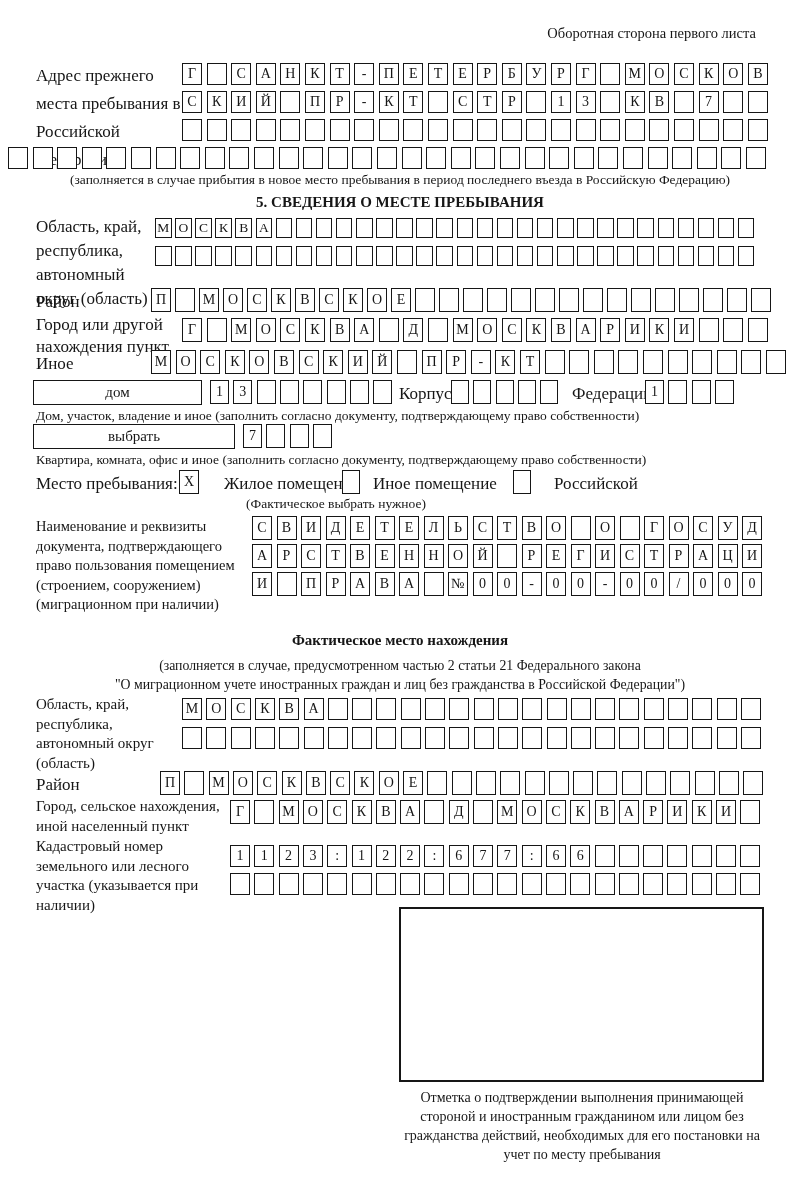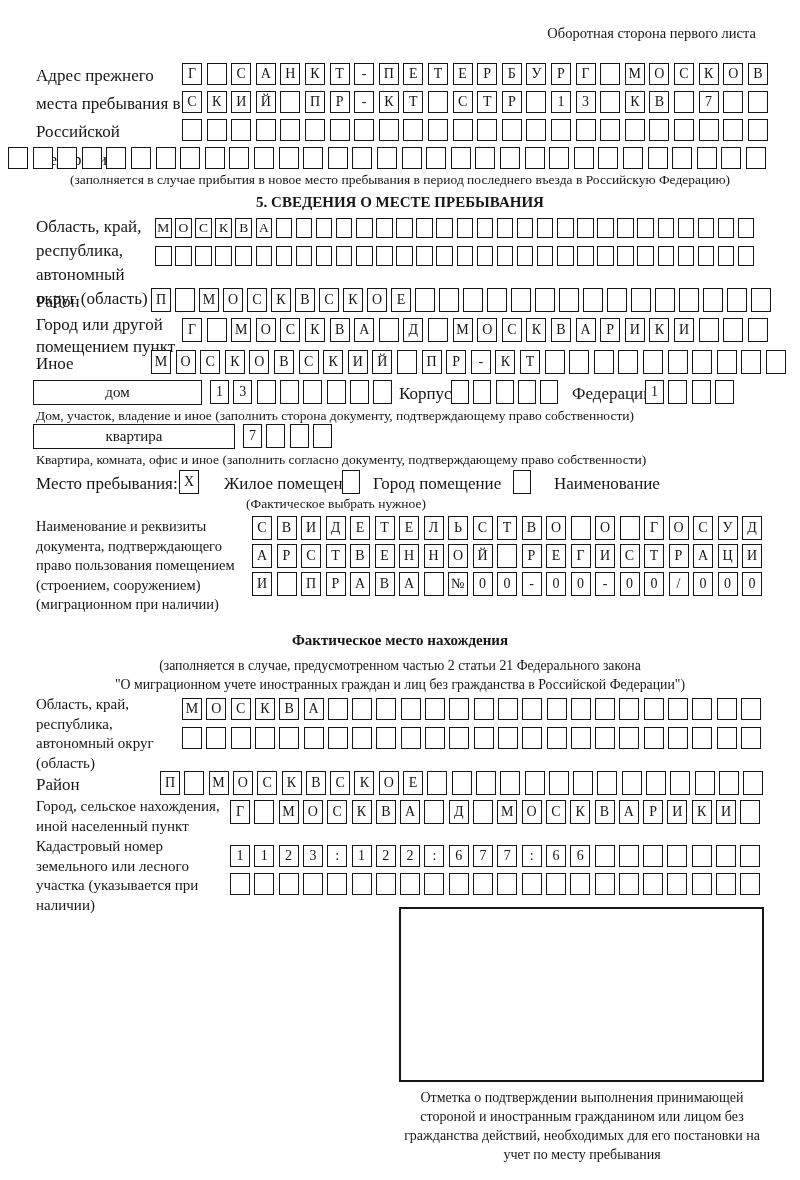--- a/index.html
+++ b/index.html
@@ -228,21 +228,21 @@
     <div class="cell bigcell" style="left: 432px; width: 20px; height: 24px;"></div>
     <div class="cell bigcell" style="left: 456px; width: 20px; height: 24px;"></div>
     <div class="cell bigcell" style="left: 480px; width: 20px; height: 24px;"></div>
     <div class="cell bigcell" style="left: 504px; width: 20px; height: 24px;"></div>
     <div class="cell bigcell" style="left: 528px; width: 20px; height: 24px;"></div>
     <div class="cell bigcell" style="left: 552px; width: 20px; height: 24px;"></div>
     <div class="cell bigcell" style="left: 576px; width: 20px; height: 24px;"></div>
     <div class="cell bigcell" style="left: 600px; width: 20px; height: 24px;"></div>
   </div>
 
-<div class="abs lbl" style="left:36px;top:314px;width:150px;line-height:22px;">Город или другой помещением пункт</div>
+<div class="abs lbl" style="left:36px;top:314px;width:150px;line-height:22px;">Город или другой нахождения пункт</div>
 <div class="boxrow" style="left: 182px; top: 318px; width: 585.8px; height: 24px;">
     <div class="cell bigcell" style="left: 0px; width: 20px; height: 24px;">Г</div>
     <div class="cell bigcell" style="left: 24.6px; width: 20px; height: 24px;"></div>
     <div class="cell bigcell" style="left: 49.2px; width: 20px; height: 24px;">М</div>
     <div class="cell bigcell" style="left: 73.8px; width: 20px; height: 24px;">О</div>
     <div class="cell bigcell" style="left: 98.4px; width: 20px; height: 24px;">С</div>
     <div class="cell bigcell" style="left: 123px; width: 20px; height: 24px;">К</div>
     <div class="cell bigcell" style="left: 147.6px; width: 20px; height: 24px;">В</div>
     <div class="cell bigcell" style="left: 172.2px; width: 20px; height: 24px;">А</div>
     <div class="cell bigcell" style="left: 196.8px; width: 20px; height: 24px;"></div>
@@ -312,44 +312,44 @@
     <div class="cell" style="left: 66.9px; width: 18px; height: 24px;"></div>
     <div class="cell" style="left: 89.2px; width: 18px; height: 24px;"></div>
   </div>
 <div class="abs lbl" style="left:572px;top:382px;">Федерации</div>
 <div class="boxrow" style="left: 645px; top: 380px; width: 88.9px; height: 24px;">
     <div class="cell bigcell" style="left: 0px; width: 19px; height: 24px;">1</div>
     <div class="cell bigcell" style="left: 23.3px; width: 19px; height: 24px;"></div>
     <div class="cell bigcell" style="left: 46.6px; width: 19px; height: 24px;"></div>
     <div class="cell bigcell" style="left: 69.9px; width: 19px; height: 24px;"></div>
   </div>
-<div class="abs cap" style="left:36px;top:408px;">Дом, участок, владение и иное (заполнить сторона документу, подтверждающему право собственности)</div>
-
-<div class="labelbox" style="left:33px;top:424px;width:202px;height:25px;">квартира</div>
+<div class="abs cap" style="left:36px;top:408px;">Дом, участок, владение и иное (заполнить согласно документу, подтверждающему право собственности)</div>
+
+<div class="labelbox" style="left:33px;top:424px;width:202px;height:25px;">выбрать</div>
 <div class="boxrow" style="left: 243px; top: 424px; width: 88.9px; height: 24px;">
     <div class="cell bigcell" style="left: 0px; width: 19px; height: 24px;">7</div>
     <div class="cell bigcell" style="left: 23.3px; width: 19px; height: 24px;"></div>
     <div class="cell bigcell" style="left: 46.6px; width: 19px; height: 24px;"></div>
     <div class="cell bigcell" style="left: 69.9px; width: 19px; height: 24px;"></div>
   </div>
 <div class="abs cap" style="left:36px;top:452px;">Квартира, комната, офис и иное (заполнить согласно документу, подтверждающему право собственности)</div>
 
 <div class="abs lbl" style="left:36px;top:472px;">Место пребывания:</div>
 <div class="boxrow" style="left: 179px; top: 470px; width: 20px; height: 24px;">
     <div class="cell bigcell" style="left: 0px; width: 20px; height: 24px;">X</div>
   </div>
 <div class="abs lbl" style="left:224px;top:472px;">Жилое помещение</div>
 <div class="boxrow" style="left: 342px; top: 470px; width: 18px; height: 24px;">
     <div class="cell" style="left: 0px; width: 18px; height: 24px;"></div>
   </div>
-<div class="abs lbl" style="left:373px;top:472px;">Город помещение</div>
+<div class="abs lbl" style="left:373px;top:472px;">Иное помещение</div>
 <div class="boxrow" style="left: 513px; top: 470px; width: 18px; height: 24px;">
     <div class="cell" style="left: 0px; width: 18px; height: 24px;"></div>
   </div>
-<div class="abs lbl" style="left:554px;top:472px;">Наименование</div>
+<div class="abs lbl" style="left:554px;top:472px;">Российской</div>
 <div class="abs cap" style="left:0px;top:496px;width:672px;text-align:center;">(Фактическое выбрать нужное)</div>
 
 <div class="abs" style="left:36px;top:517px;width:212px;font-size:14.5px;line-height:19.5px;">Наименование и реквизиты документа, подтверждающего право пользования помещением (строением, сооружением) (миграционном при наличии)</div>
 <div class="boxrow" style="left: 252px; top: 516px; width: 510px; height: 24px;">
     <div class="cell bigcell" style="left: 0px; width: 20px; height: 24px;">С</div>
     <div class="cell bigcell" style="left: 24.5px; width: 20px; height: 24px;">В</div>
     <div class="cell bigcell" style="left: 49px; width: 20px; height: 24px;">И</div>
     <div class="cell bigcell" style="left: 73.5px; width: 20px; height: 24px;">Д</div>
     <div class="cell bigcell" style="left: 98px; width: 20px; height: 24px;">Е</div>
     <div class="cell bigcell" style="left: 122.5px; width: 20px; height: 24px;">Т</div>

